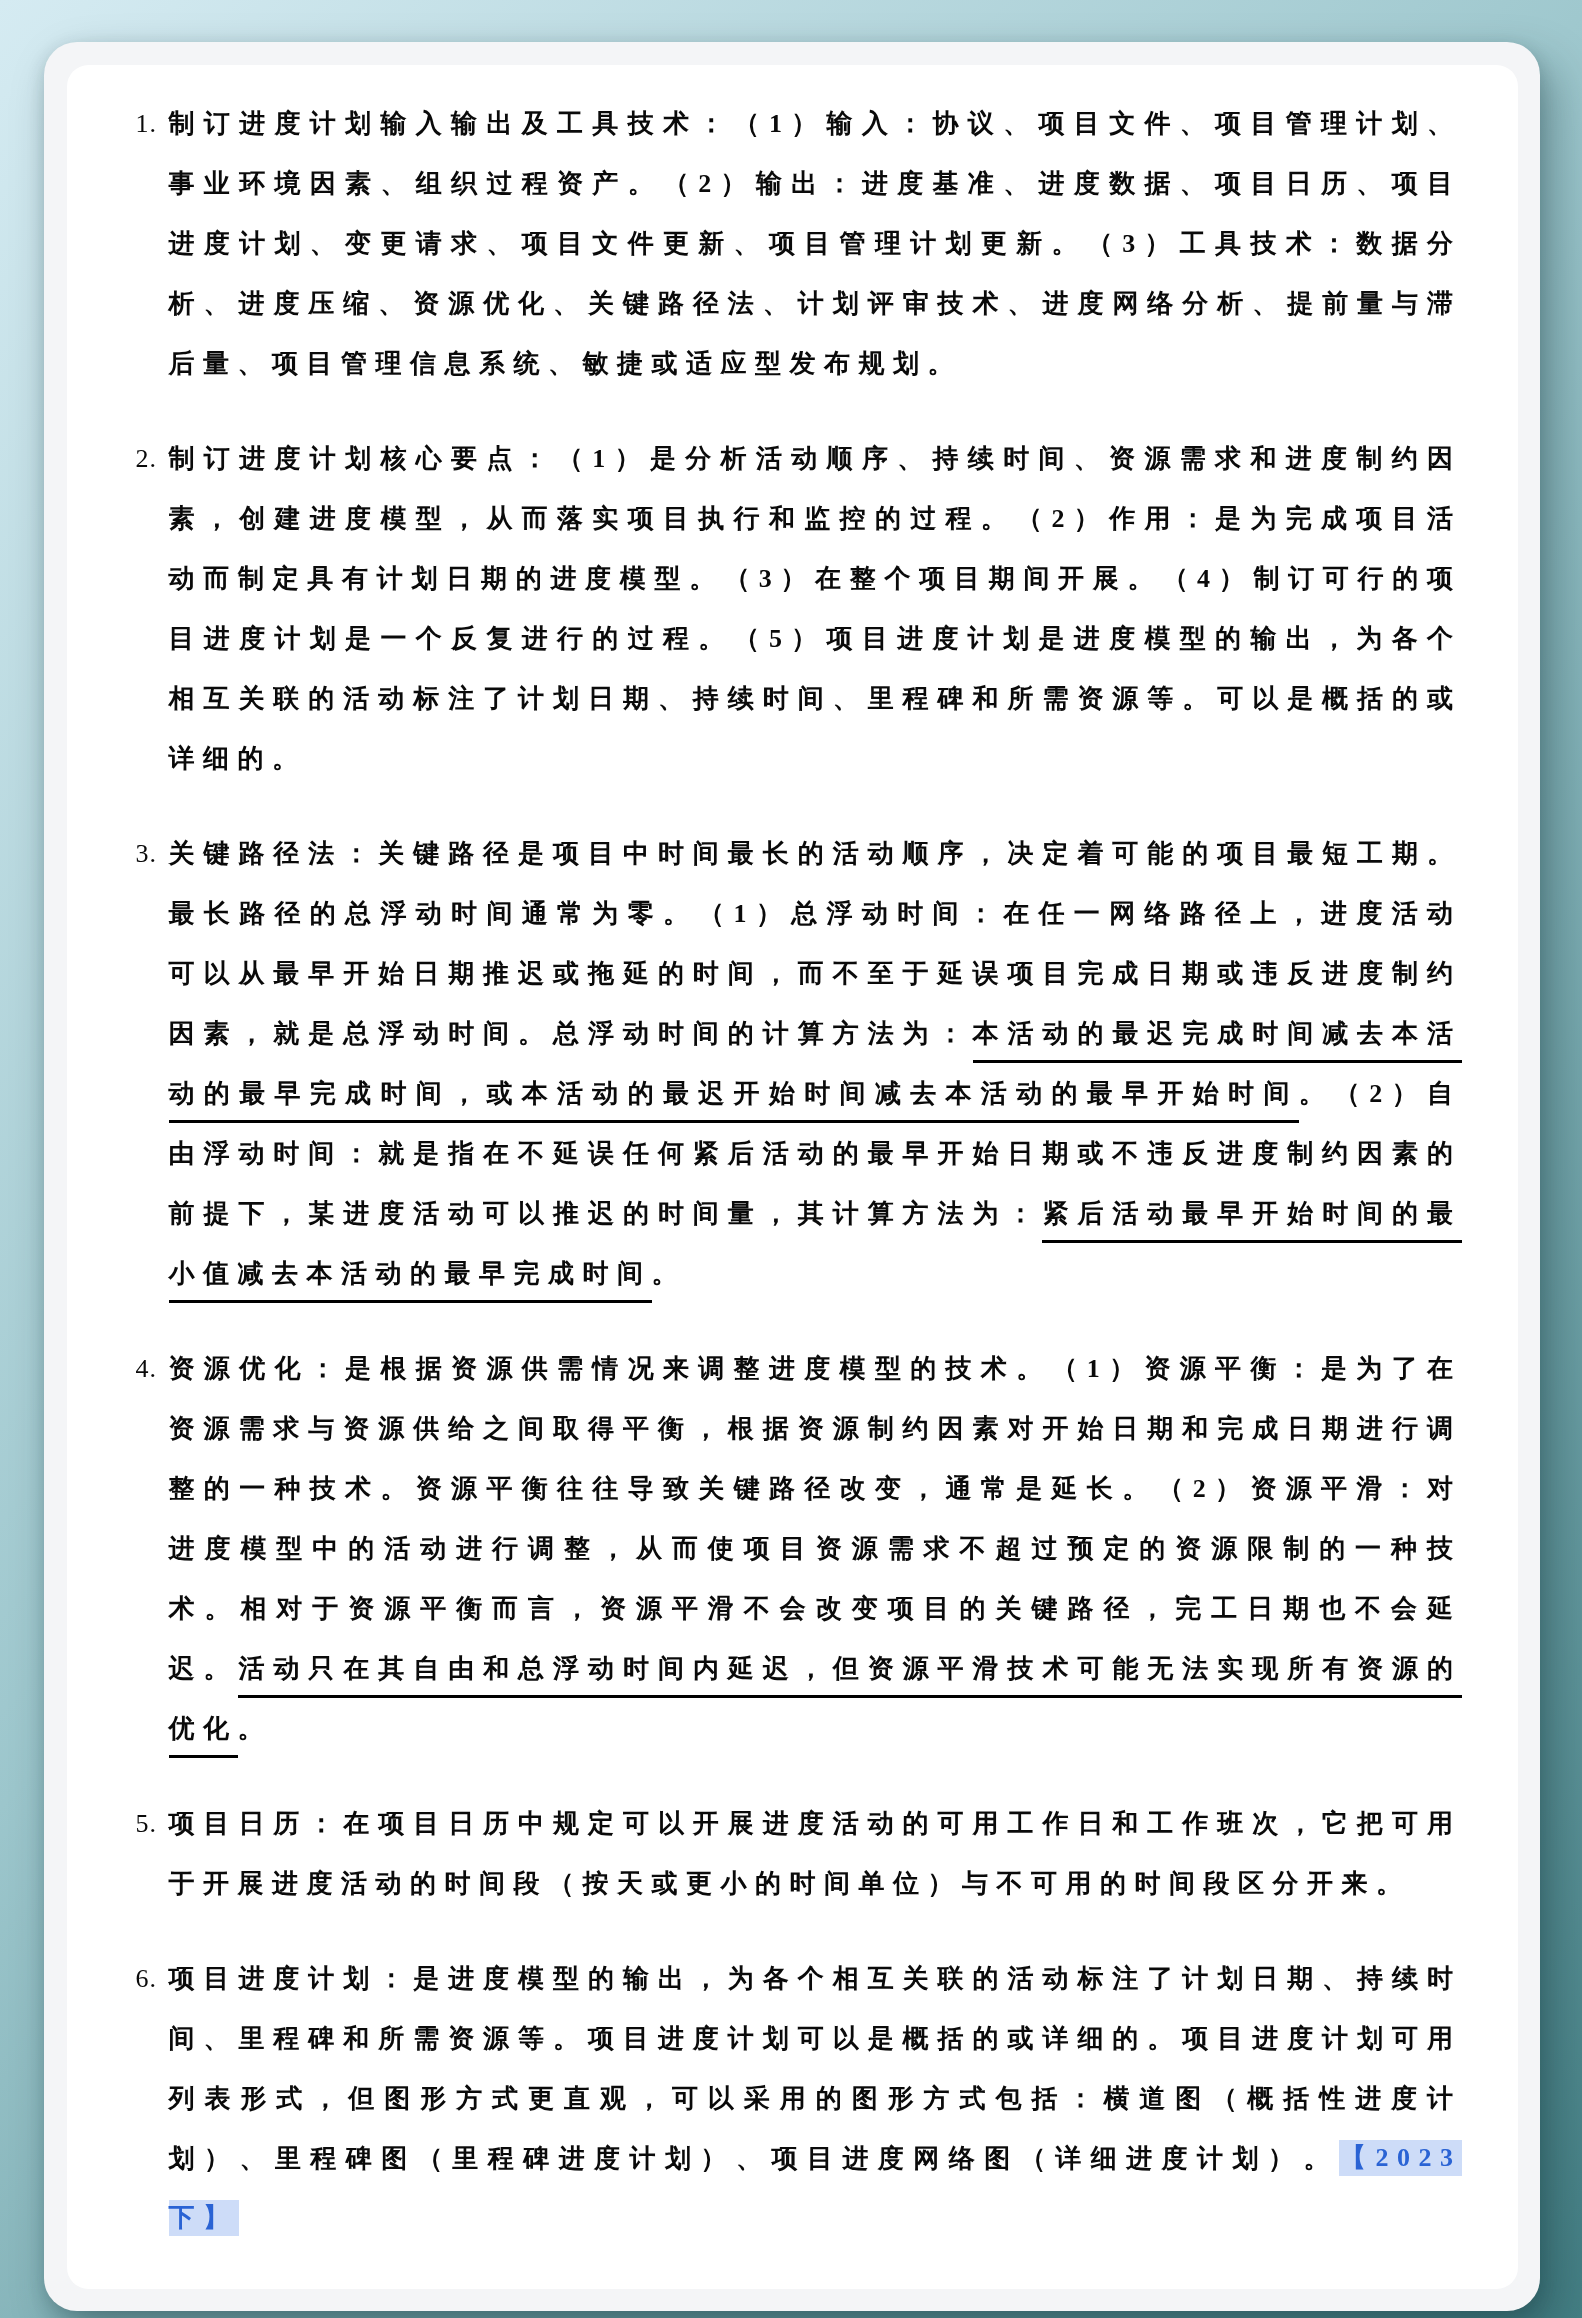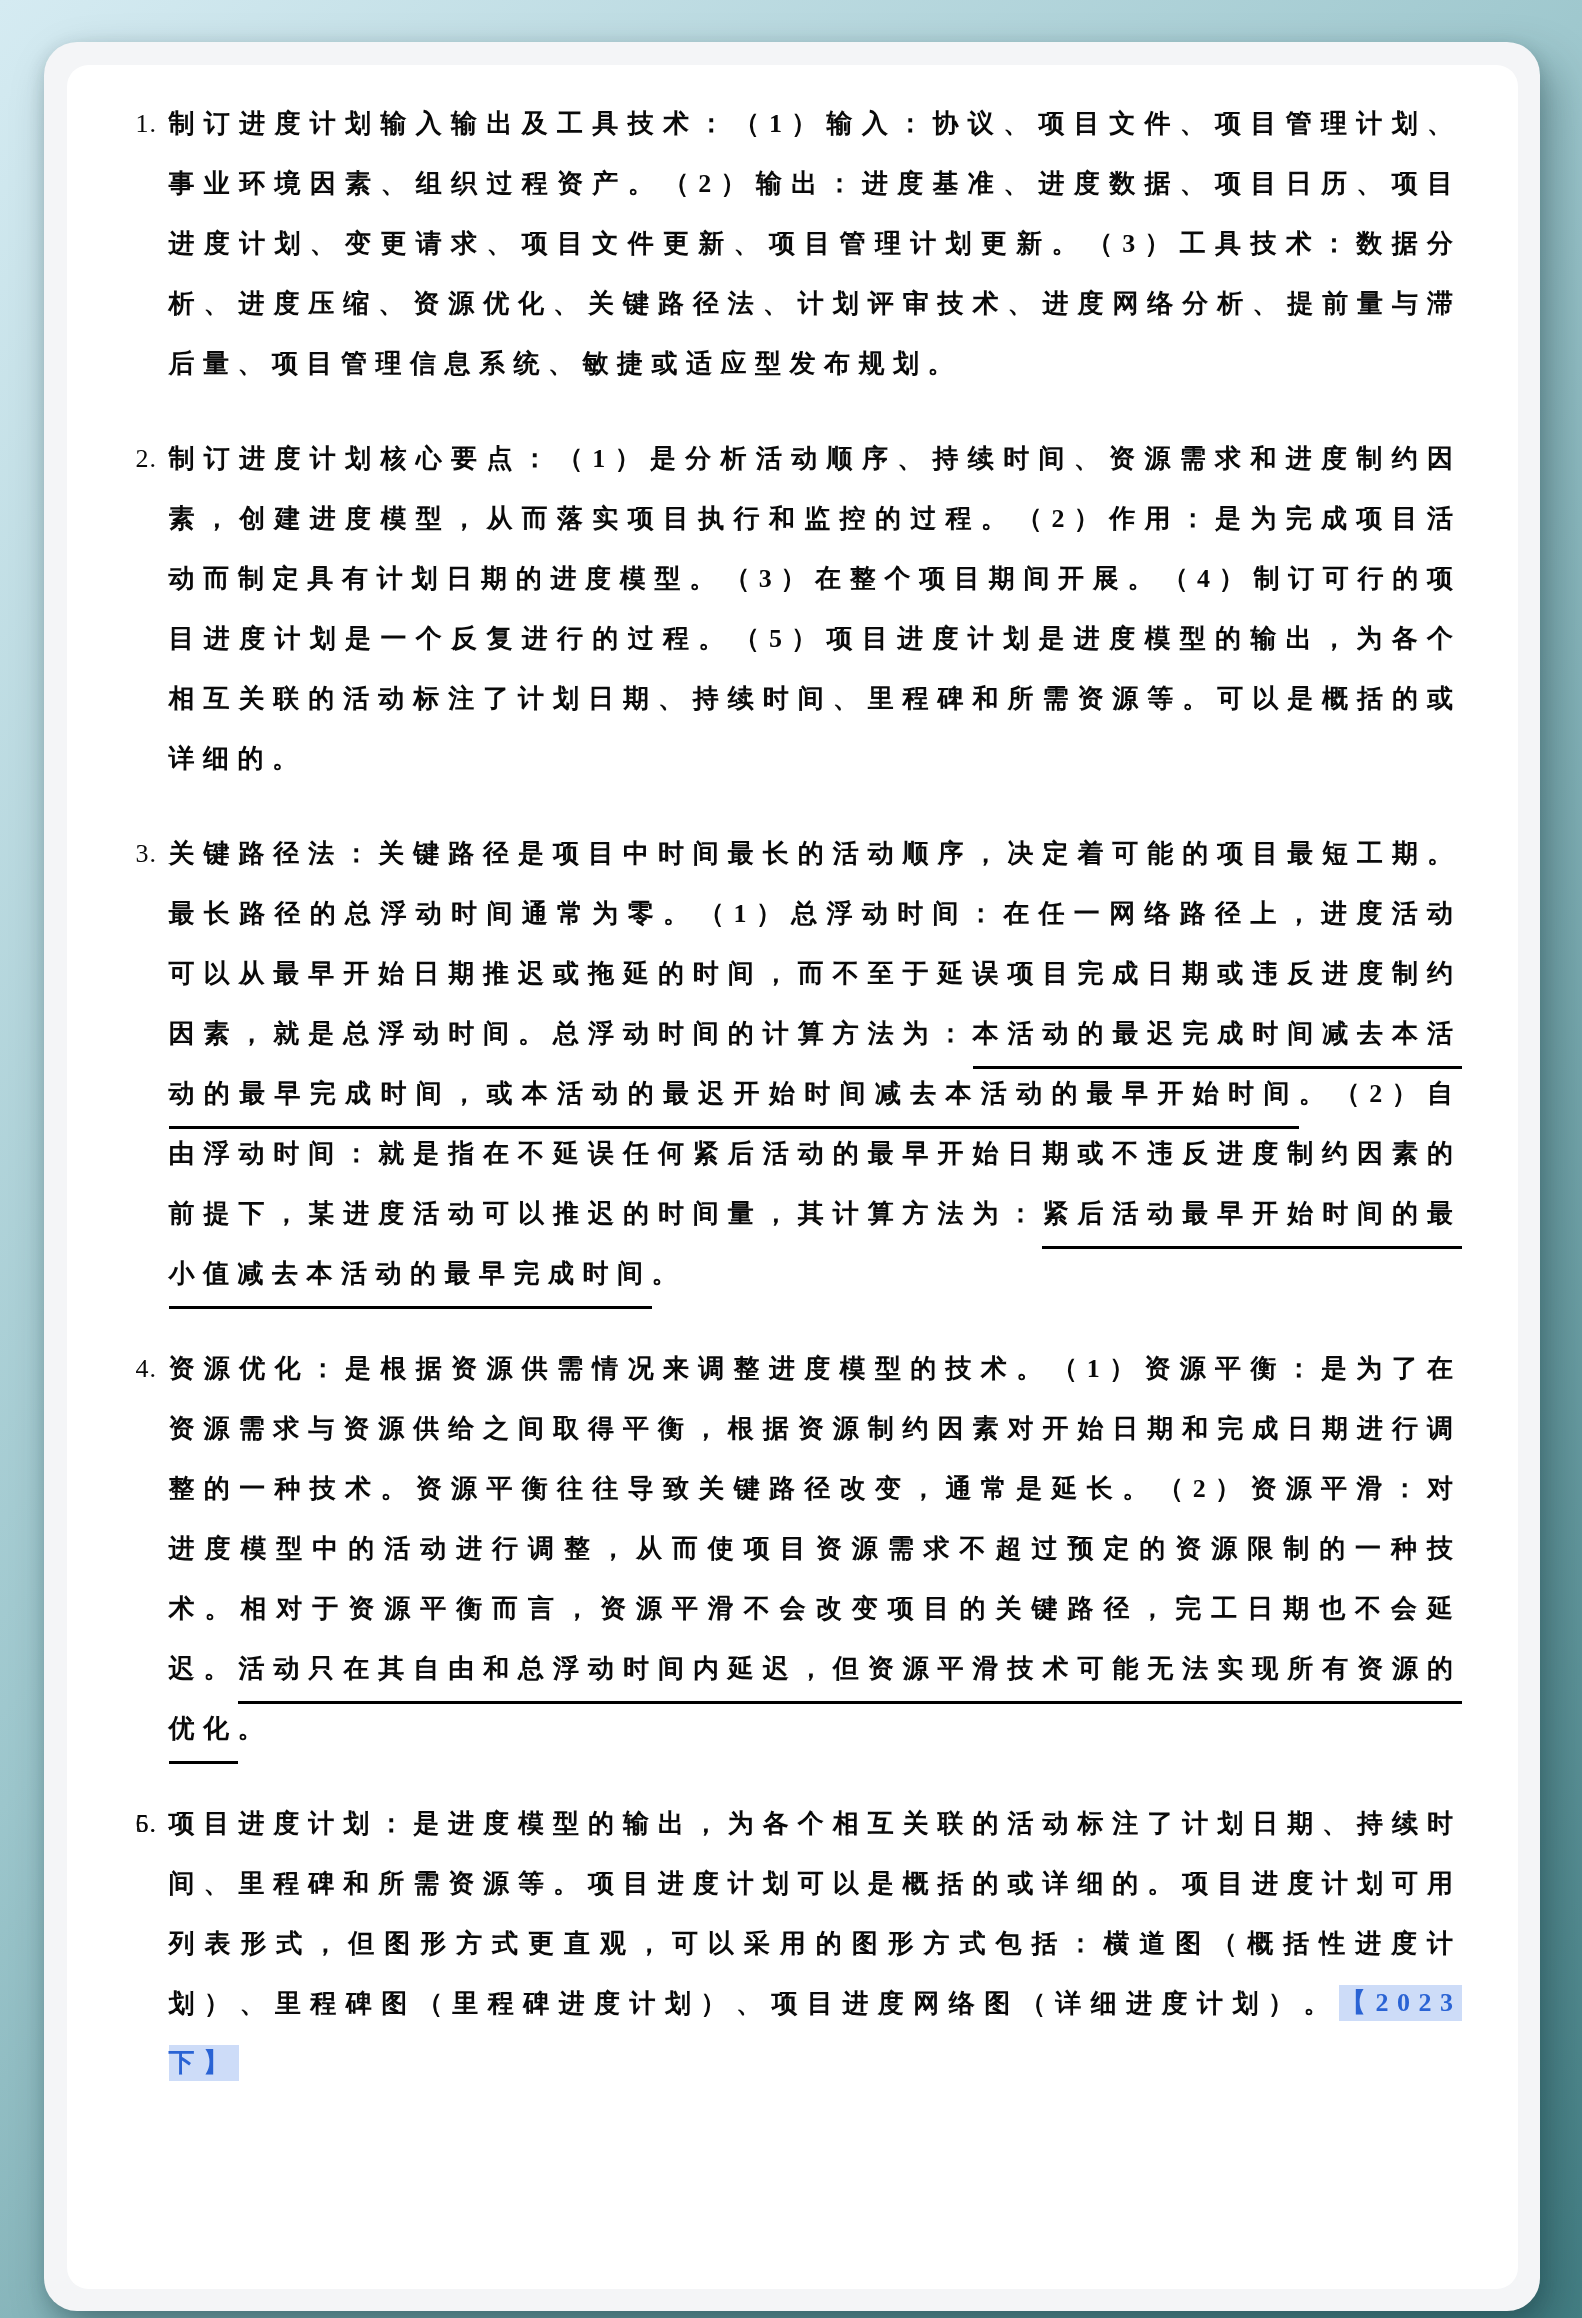--- a/index.html
+++ b/index.html
@@ -56,36 +56,36 @@
   .num{
     position:absolute;
     left:-33px;
     top:0;
     letter-spacing:1.1px;
   }
   .seg{font-weight:700;}
   .b{font-weight:700;}
   .u{
     border-bottom:3.4px solid var(--underline);
-    padding-bottom:18px;
+    padding-bottom:12px;
   }
   .hl{
     color:var(--hl-text);
     background:var(--hl-bg);
     padding:3.4px 1.1px;
   }
 </style>
 </head>
 <body>
 
 <div class="card">
   <div class="card-inner">
     <div class="content">
         <div class="item"><span class="num">1.</span><span class="seg">制订进度计划输入输出及工具技术：（1）输入：</span><span class="seg b">协议</span><span class="seg">、项目文件、项目管理计划、事业环境因素、组织过程资产。（2）输出：</span><span class="seg b">进度基准、进度数据、项目日历、项目进度计划</span><span class="seg">、变更请求、项目文件更新、项目管理计划更新。（3）工具技术：数据分析、</span><span class="seg b">进度压缩、资源优化、关键路径法、计划评审技术</span><span class="seg">、进度网络分析、</span><span class="seg b">提前量与滞后量</span><span class="seg">、项目管理信息系统、</span><span class="seg b">敏捷或适应型发布规划</span><span class="seg">。</span></div>
         <div class="item"><span class="num">2.</span><span class="seg">制订进度计划核心要点：（1）是分析活动顺序、持续时间、资源需求和进度制约因素，创建进度模型，从而落实项目执行和监控的过程。（2）作用：是为完成项目活动而制定具有计划日期的进度模型。（3）</span><span class="seg b">在整个项目期间开展</span><span class="seg">。（4）制订可行的项目进度计划是一个</span><span class="seg b">反复</span><span class="seg">进行的过程。（5）项目进度计划是进度模型的输出，为各个相互关联的活动标注了计划日期、持续时间、里程碑和所需资源等。</span><span class="seg b">可以是概括的或详细的</span><span class="seg">。</span></div>
         <div class="item"><span class="num">3.</span><span class="seg">关键路径法：关键路径是项目中时间最长的活动顺序，决定着可能的项目最短工期。</span><span class="seg b">最长路径的总浮动时间通常为零</span><span class="seg">。（1）</span><span class="seg b">总浮动时间：</span><span class="seg">在任一网络路径上，进度活动可以从最早开始日期推迟或拖延的时间，而不至于延误项目完成日期或违反进度制约因素，就是总浮动时间。总浮动时间的计算方法为：</span><span class="seg b u">本活动的最迟完成时间减去本活动的最早完成时间，或本活动的最迟开始时间减去本活动的最早开始时间</span><span class="seg">。（2）</span><span class="seg b">自由浮动时间：</span><span class="seg">就是指在不延误任何紧后活动的最早开始日期或不违反进度制约因素的前提下，某进度活动可以推迟的时间量，其计算方法为：</span><span class="seg b u">紧后活动最早开始时间的最小值减去本活动的最早完成时间</span><span class="seg">。</span></div>
         <div class="item"><span class="num">4.</span><span class="seg">资源优化：是根据资源供需情况来调整进度模型的技术。（1）资源平衡：是为了在资源需求与资源供给之间取得平衡，根据资源制约因素对开始日期和完成日期进行调整的一种技术。</span><span class="seg b">资源平衡往往导致关键路径改变，通常是延长</span><span class="seg">。（2）资源平滑：对进度模型中的活动进行调整，从而使项目资源需求不超过预定的资源限制的一种技术。相对于资源平衡而言，</span><span class="seg b">资源平滑不会改变项目的关键路径，完工日期也不会延迟</span><span class="seg">。</span><span class="seg b u">活动只在其自由和总浮动时间内延迟，但资源平滑技术可能无法实现所有资源的优化</span><span class="seg">。</span></div>
-        <div class="item"><span class="num">5.</span></div>
+        <div class="item"><span class="num">5.</span><span class="seg">项目日历：在项目日历中规定可以开展进度活动的可用工作日和工作班次，它把可用于开展进度活动的时间段（按天或更小的时间单位）与不可用的时间段区分开来。</span></div>
         <div class="item"><span class="num">6.</span><span class="seg">项目进度计划：是进度模型的输出，为各个相互关联的活动标注了计划日期、持续时间、里程碑和所需资源等。项目进度计划可以是概括的或详细的。项目进度计划</span><span class="seg b">可用列表形式，但图形方式更直观</span><span class="seg">，可以采用的图形方式包括：</span><span class="seg b">横道图</span><span class="seg">（</span><span class="seg b">概括性</span><span class="seg">进度计划）、</span><span class="seg b">里程碑图</span><span class="seg">（</span><span class="seg b">里程碑</span><span class="seg">进度计划）、</span><span class="seg b">项目进度网络图</span><span class="seg">（</span><span class="seg b">详细</span><span class="seg">进度计划）。</span><span class="seg hl">【2023下】</span></div>
       </div>
   </div>
 </div>
 
 
 </body></html>

